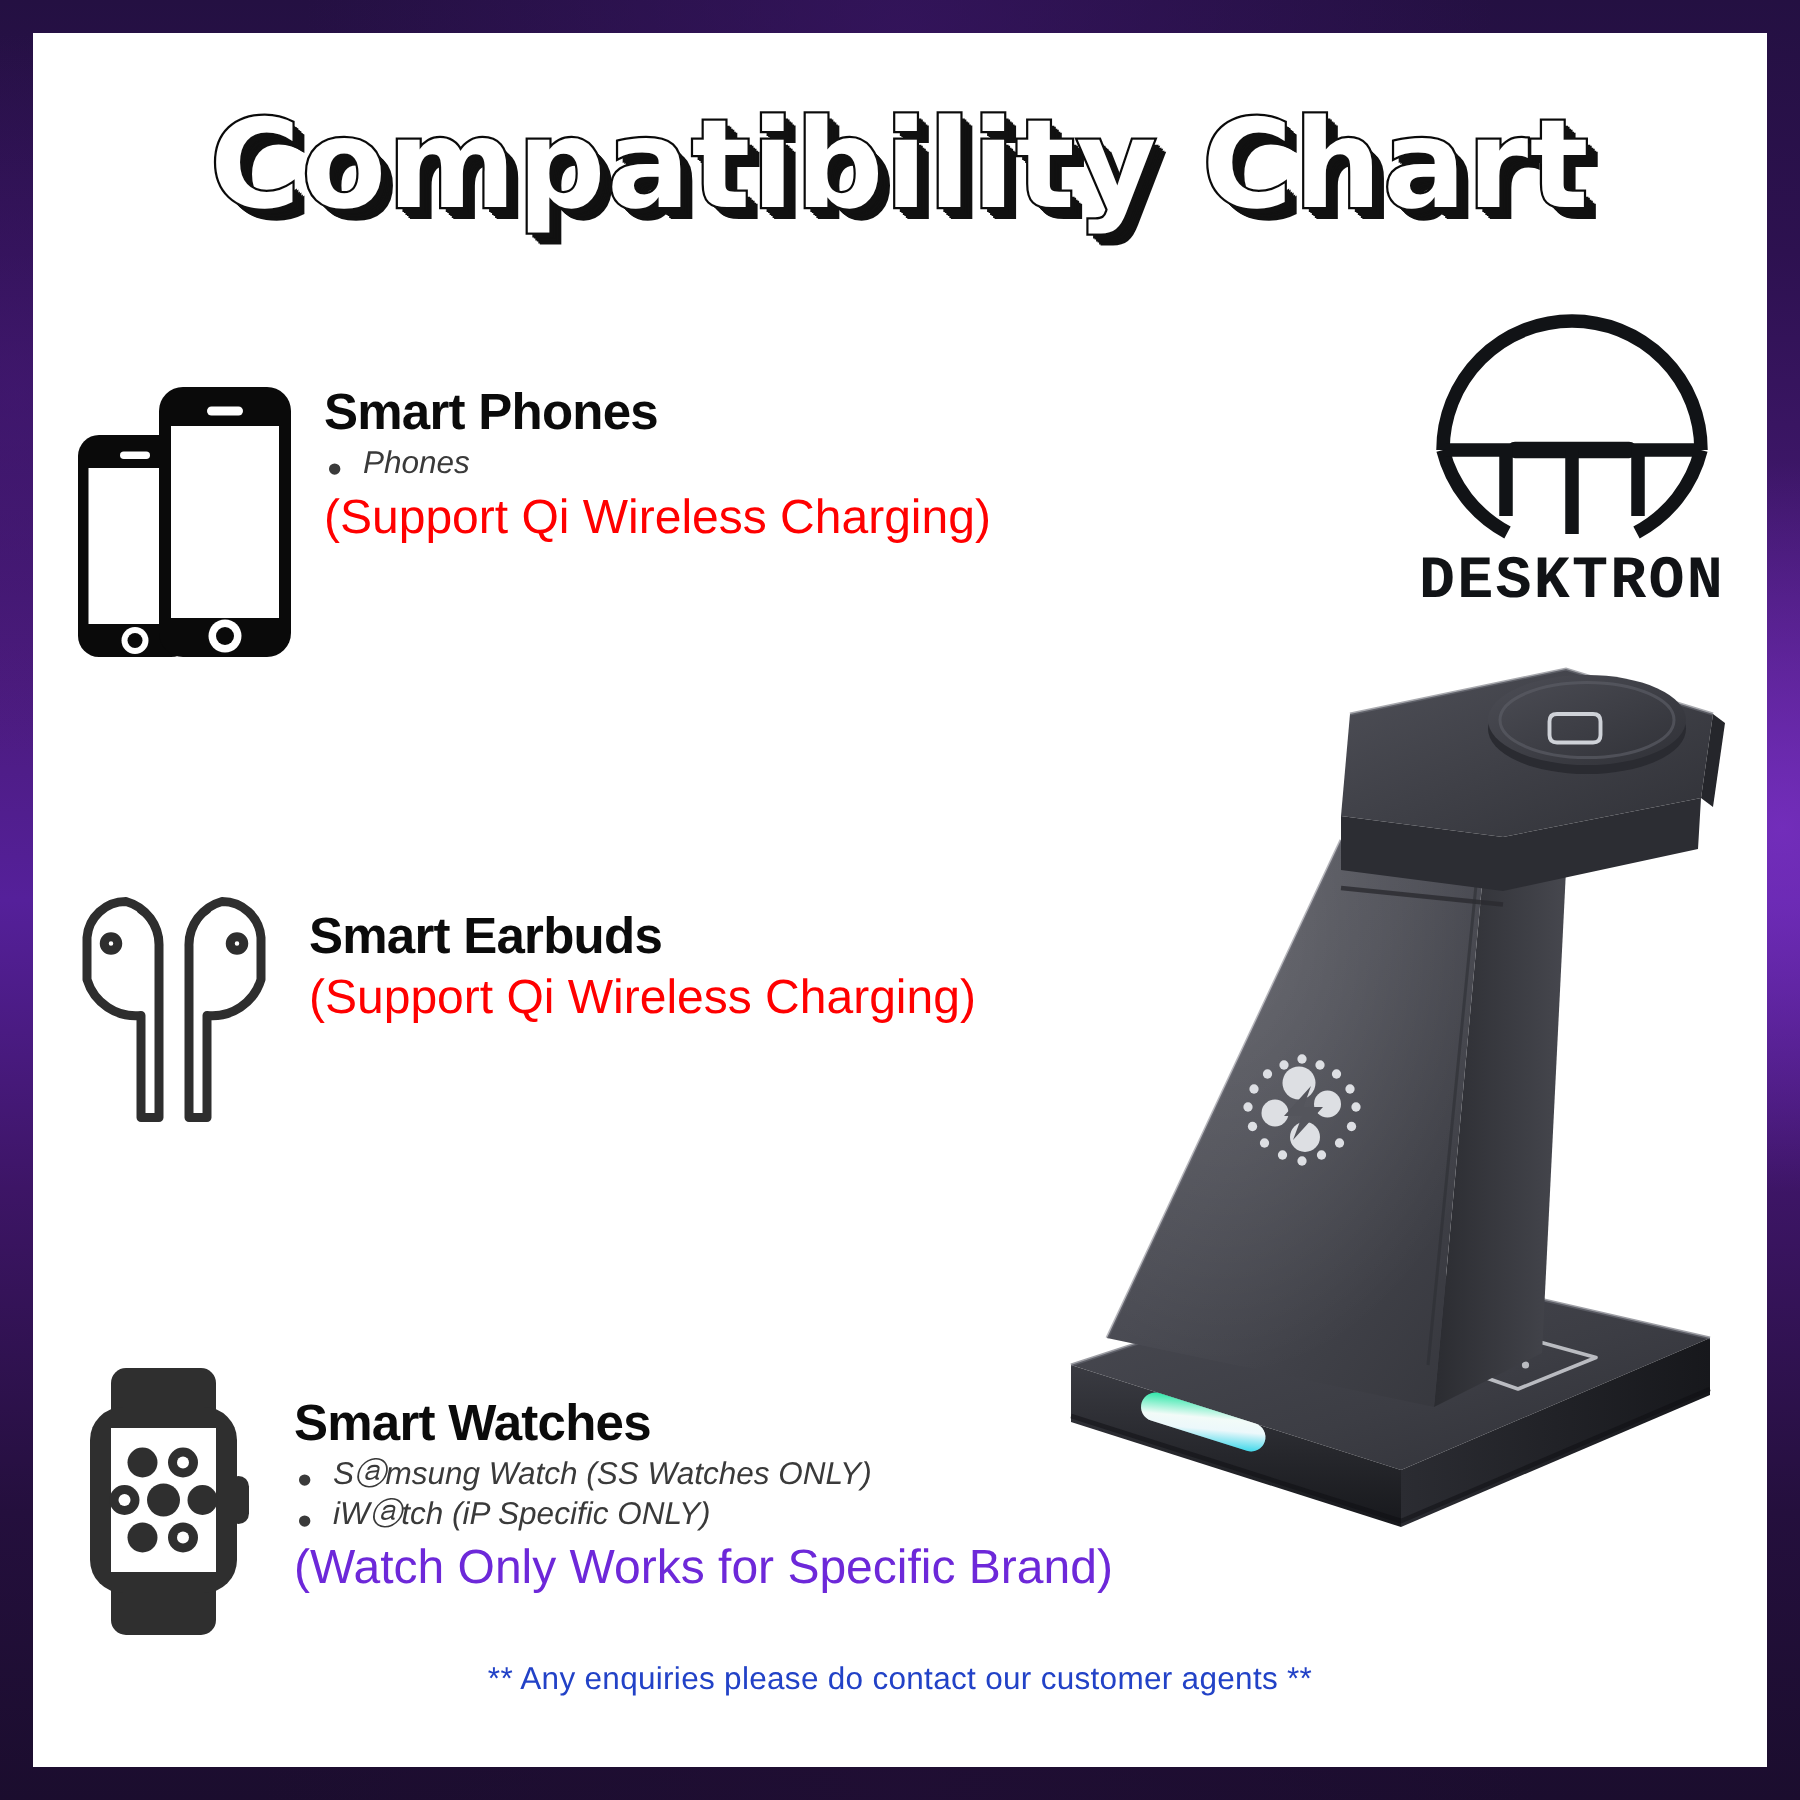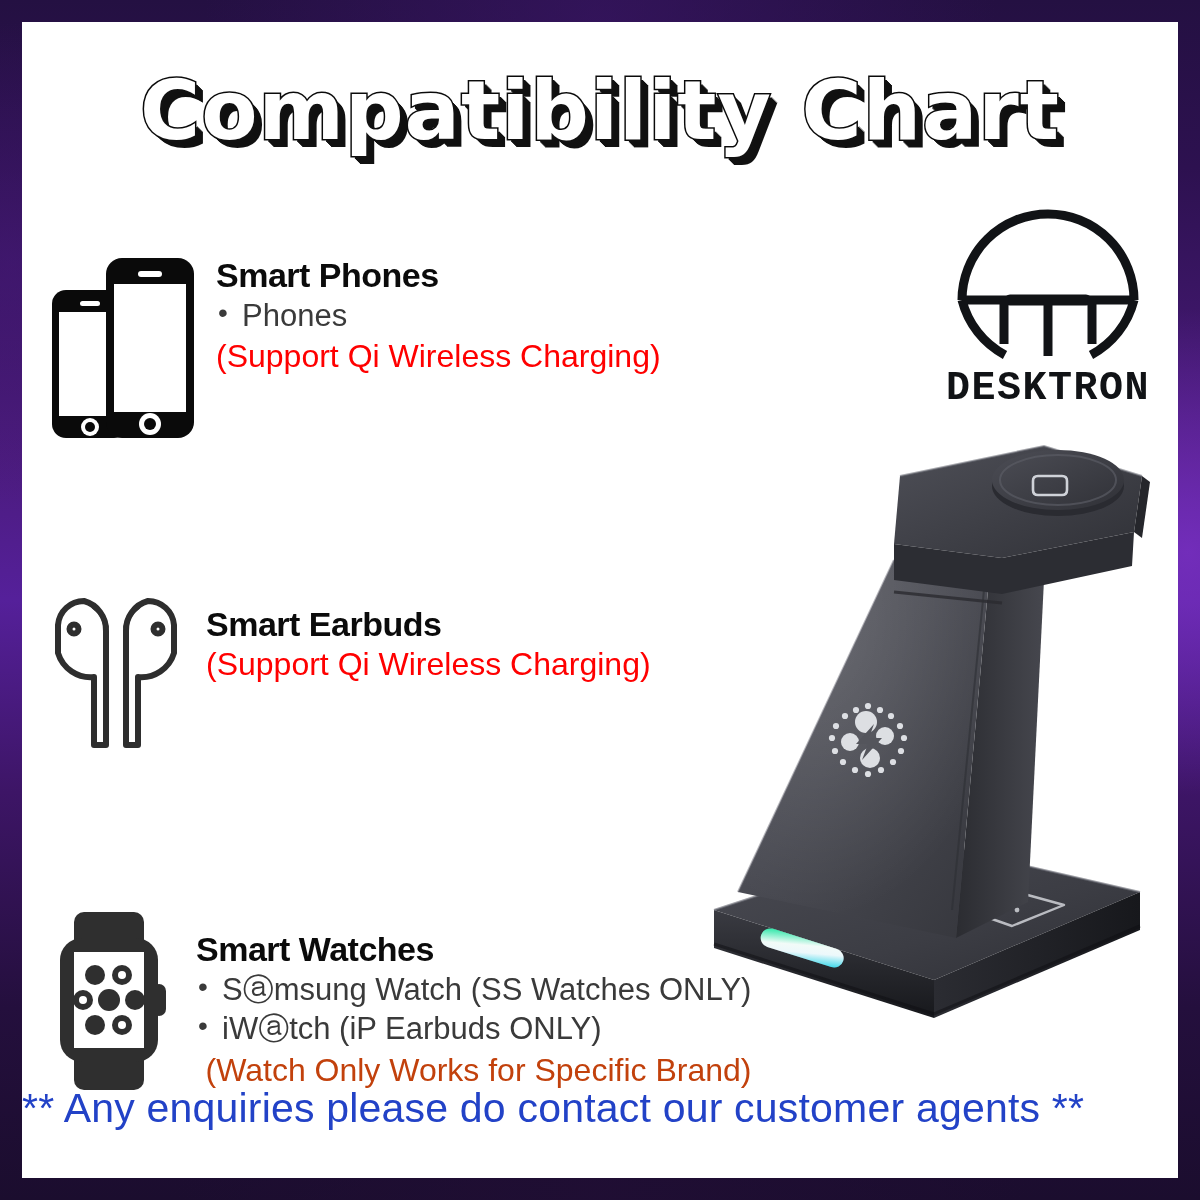--- a/index.html
+++ b/index.html
@@ -105,26 +105,27 @@
     font-family: "Liberation Sans", sans-serif;
     font-weight: 700;
     font-size: 34px;
     color: #0b0b0b;
     line-height: 1.05;
     letter-spacing: -0.5px;
     white-space: nowrap;
   }
   .bullets { list-style: none; margin-top: 2px; }
   .bullets li {
-    font-size: 31px;
+    font-size: 21px;
     color: #3a3a3a;
     line-height: 1.28;
     white-space: nowrap;
     padding-left: 26px;
     position: relative;
+    font-style: italic;
   }
   .bullets li::before {
     content: "\2022";
     position: absolute;
     left: 2px;
     top: -1px;
     color: #3a3a3a;
     font-size: 28px;
   }
   .note {
@@ -143,22 +144,22 @@
   #sec-earbuds  .sec-body { left: 158px; top: 10px; }
   #sec-watches  { top: 890px; }
   #sec-watches  .sec-body { left: 148px; top: 4px; margin-top: 16px; }
 
   
   #footer {
     position: absolute;
     left: 0;
     bottom: 46px;
     width: 1156px;
-    text-align: left;
-    font-size: 41px;
+    text-align: center;
+    font-size: 21px;
     letter-spacing: .2px;
     white-space: nowrap;
   }
 
   
   #product {
     position: absolute;
     left: 672px;
     top: 440px;
     width: 520px;
@@ -260,23 +261,23 @@
         <circle cx="61" cy="88" r="11" fill="#2f2f2f"></circle>
         <circle cx="87" cy="88" r="10" fill="#2f2f2f"></circle>
         <circle cx="47" cy="113" r="10" fill="#2f2f2f"></circle>
         <circle cx="74" cy="113" r="10" fill="#2f2f2f"></circle>
         <circle cx="74" cy="113" r="4" fill="#ffffff"></circle>
       </svg>
       <div class="sec-body">
         <div class="sec-title">Smart Watches</div>
         <ul class="bullets">
           <li>Sⓐmsung Watch (SS Watches ONLY)</li>
-          <li>iWⓐtch (iP Earbuds ONLY)</li>
+          <li>iWⓐtch (iP Specific ONLY)</li>
         </ul>
-        <div class="note" style="color:#c2410c">(Watch Only Works for Specific Brand)</div>
+        <div class="note" style="color:#6d28d9">(Watch Only Works for Specific Brand)</div>
       </div>
     </div>
 
     <div id="footer" style="color:#2242C7">** Any enquiries please do contact our customer agents **</div>
 
   </div>
 
   <svg id="product" viewBox="0 0 520 600">
     <defs>
       <linearGradient id="gFace" x1="0" y1="0" x2="1" y2="1">

